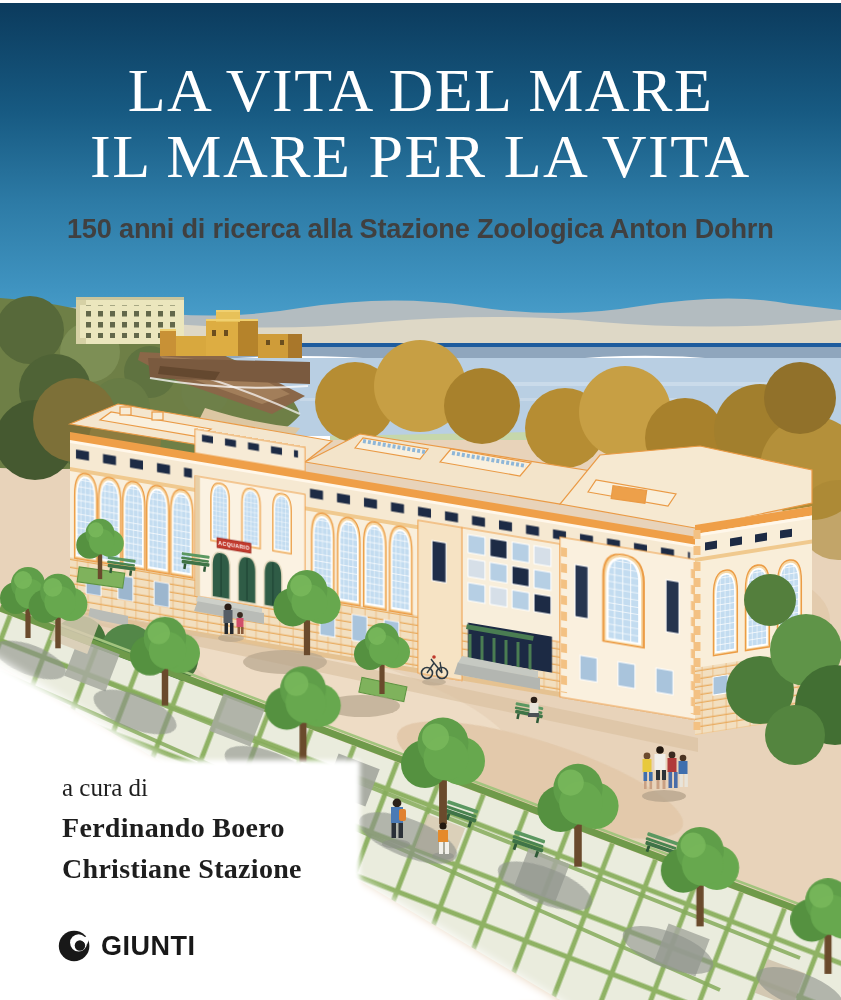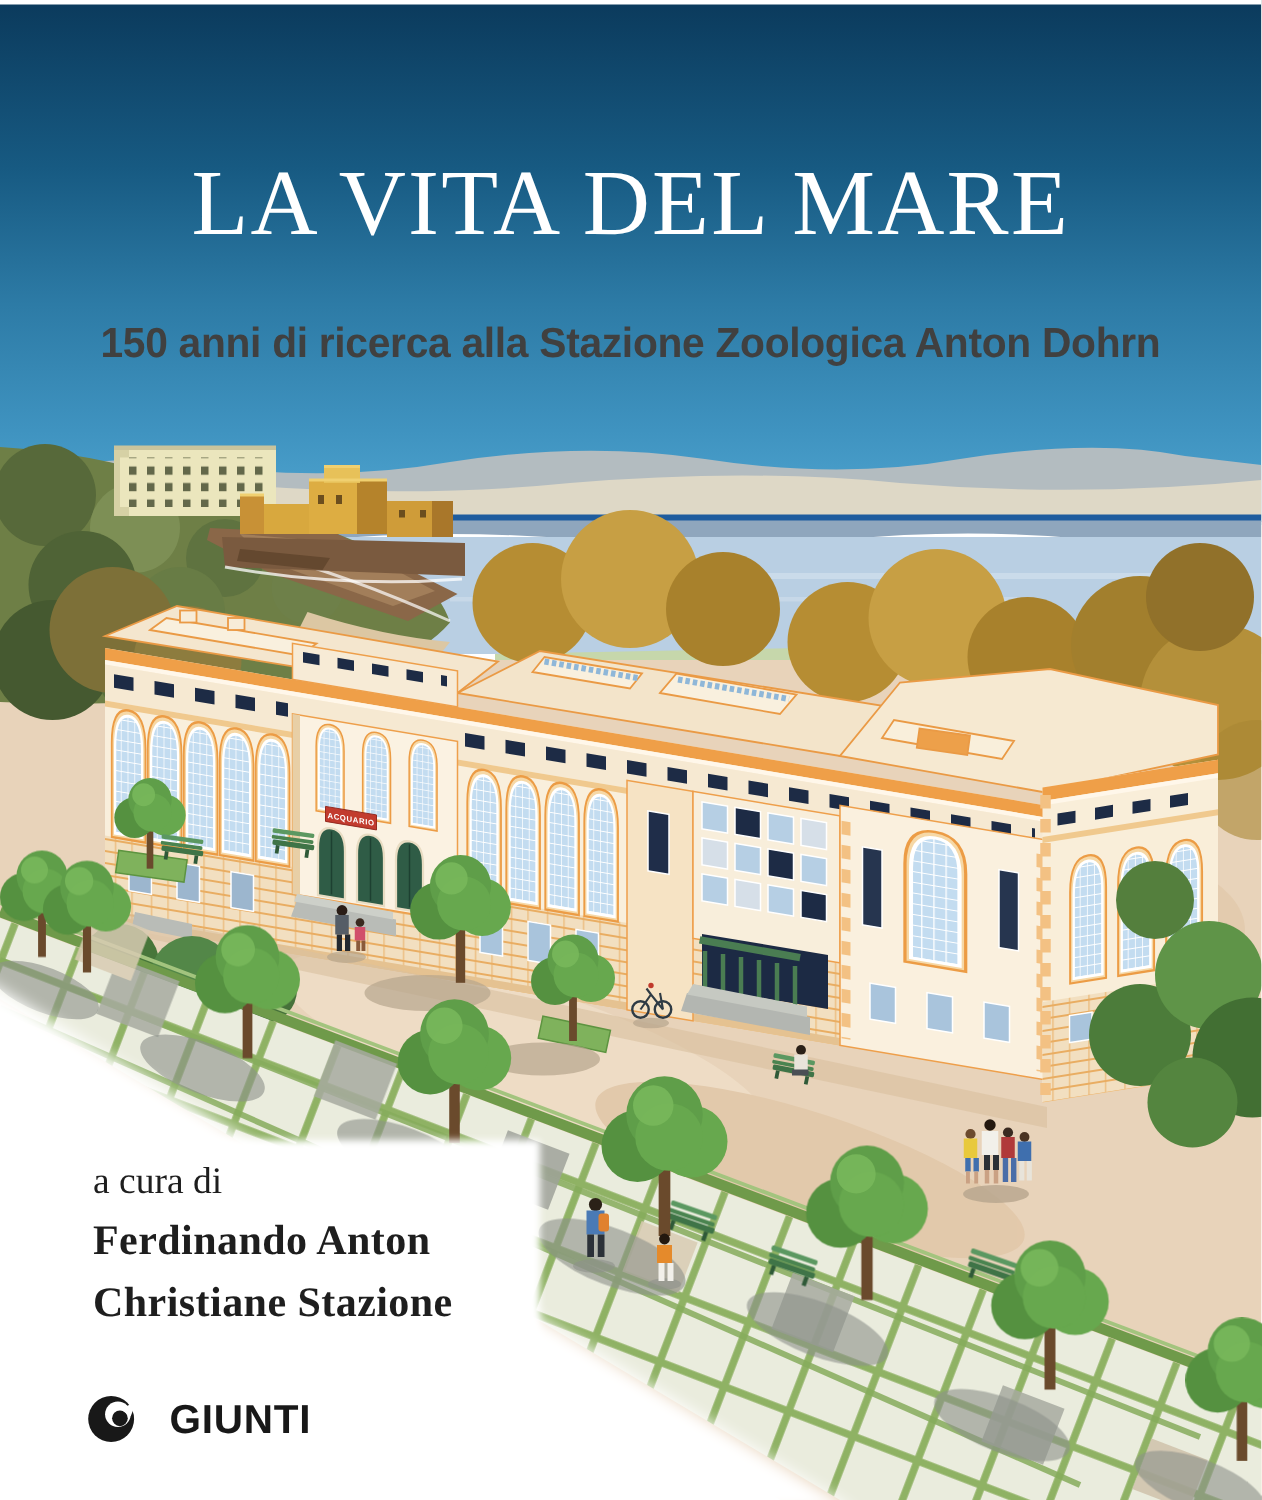--- a/index.html
+++ b/index.html
@@ -3,35 +3,35 @@
 <meta charset="utf-8">
 <style>
   html,body{margin:0;padding:0;background:#ffffff;}
   .cover{
     position:relative;width:841px;height:1000px;overflow:hidden;background:#fff;
     font-family:"Liberation Sans","DejaVu Sans",sans-serif;
   }
   svg.scene{position:absolute;left:0;top:0;width:841px;height:1000px;display:block;}
   .titles{
     position:absolute;left:0;top:57px;width:100%;text-align:center;color:#ffffff;
-    font-family:"Liberation Serif","DejaVu Serif",serif;font-weight:400;margin-top:46px;
+    font-family:"Liberation Serif","DejaVu Serif",serif;font-weight:400;
   }
   .title-line{font-size:62px;line-height:66px;letter-spacing:1.5px;white-space:nowrap;}
   .subtitle{
     position:absolute;left:0;top:213px;width:100%;text-align:center;
     color:#404040;font-weight:bold;font-size:28px;letter-spacing:-0.2px;
   }
   .subtitle>span{display:inline-block;transform:scaleX(.97);}
   .credits{
     position:absolute;left:62px;top:774px;color:#1e1e1e;
     font-family:Liberation Serif, serif;
   }
   .credits .intro{font-size:25px;margin:0 0 10px 0;}
   .credits .editor{font-size:28px;font-weight:bold;margin:0 0 9px 0;letter-spacing:.3px;}
-  .publisher{position:absolute;left:57px;top:928px;display:flex;align-items:center;gap:20px;justify-content:space-between;}
+  .publisher{position:absolute;left:57px;top:928px;display:flex;align-items:center;gap:8px;justify-content:space-between;}
   .publisher .wordmark{
     font-size:27px;font-weight:bold;color:#181818;letter-spacing:.5px;
     font-family:"Liberation Sans","DejaVu Sans",sans-serif;
   }
 </style>
 </head>
 <body>
 
 <div class="cover">
 
@@ -444,28 +444,29 @@
     <path d="M-12 652 L572 1008 L-12 1008 Z" fill="#ffffff" filter="url(#soft)"></path>
     <path d="M0 688 L520 1000 L0 1000 Z" fill="#ffffff"></path>
     <rect x="0" y="760" width="360" height="240" fill="#ffffff" filter="url(#soft2)"></rect>
   </g>
 
   <rect x="0" y="0" width="841" height="3" fill="#ffffff"></rect>
 </svg>
 
 <div class="titles">
   <div class="title-line">LA VITA DEL MARE</div>
+  <div class="title-line">IL MARE PER LA VITA</div>
 </div>
 <div class="subtitle">
   <span>150 anni di ricerca alla Stazione Zoologica Anton Dohrn</span>
 </div>
 
 <div class="credits">
   <p class="intro">a cura di</p>
-  <p class="editor">Ferdinando Anton</p>
+  <p class="editor">Ferdinando Boero</p>
   <p class="editor">Christiane Stazione</p>
 </div>
 
 <div class="publisher">
   <svg width="36" height="36" viewBox="0 0 40 40">
     <circle cx="19" cy="20" r="17" fill="#181818"></circle>
     <circle cx="24" cy="16.5" r="9.5" fill="#ffffff"></circle>
     <circle cx="25.5" cy="19.5" r="5.8" fill="#181818"></circle>
     <path d="M38 7 Q30 10 27 13.5 L33.5 18 Q35.5 12.5 38 7 Z" fill="#ffffff"></path>
   </svg>

